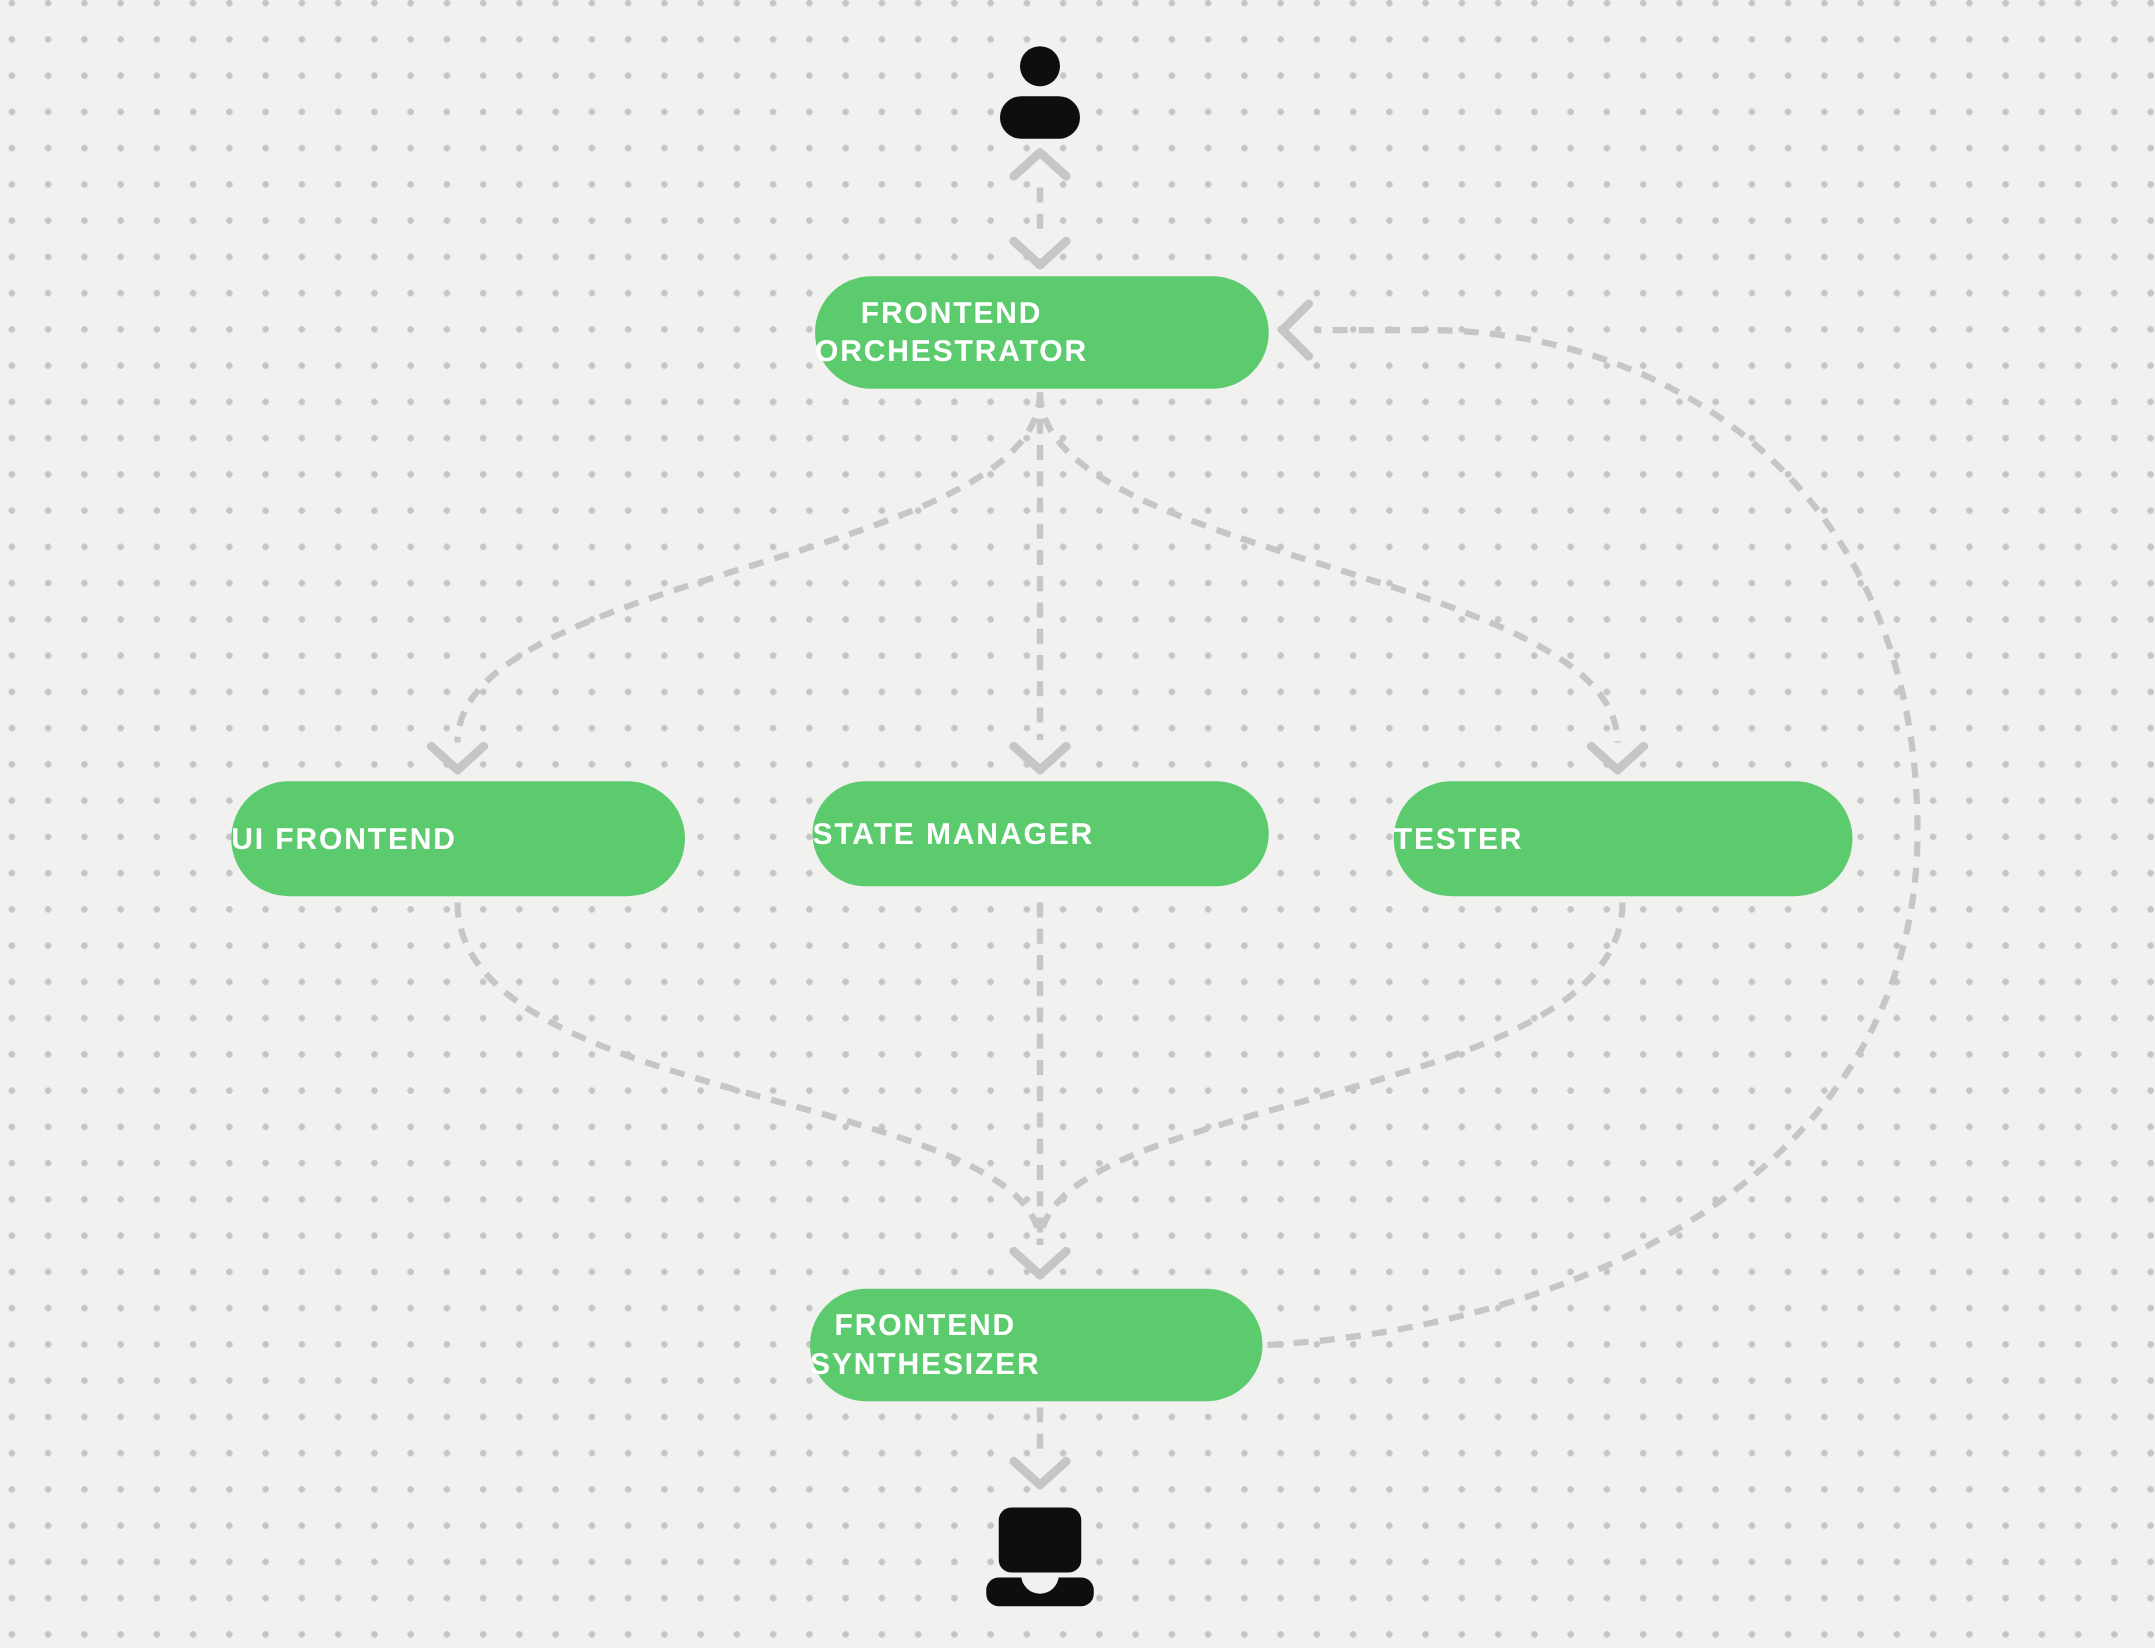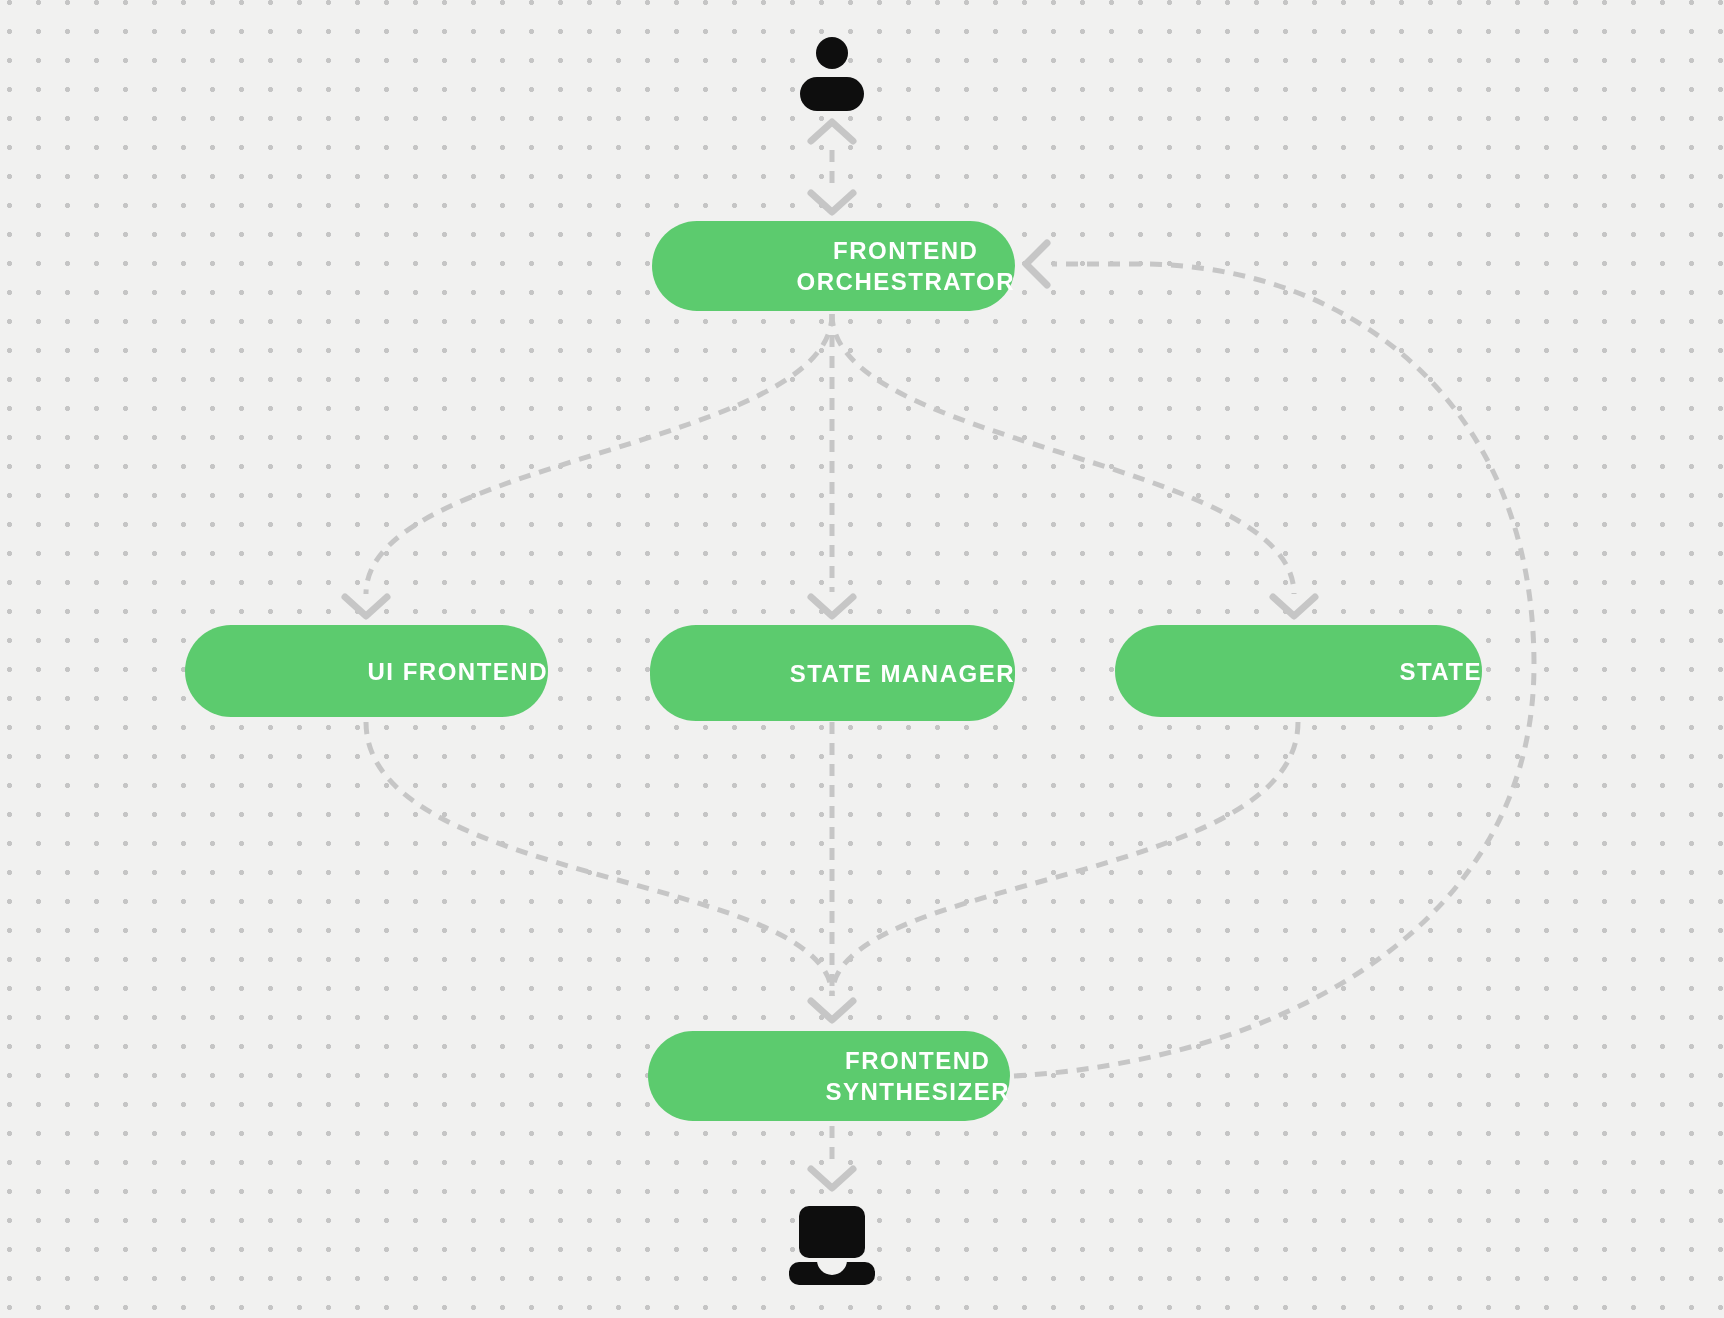--- a/index.html
+++ b/index.html
@@ -39,35 +39,35 @@
     fill:none;
     stroke:var(--connector);
     stroke-width:7;
     stroke-linecap:round;
     stroke-linejoin:round;
   }
   .icon-shape{fill:var(--icon);}
   .icon-hole{fill:var(--background);}
   .node{
     position:absolute;
-    display:flex;align-items:center;justify-content:flex-end;
+    display:flex;align-items:center;justify-content:flex-start;
     background:var(--node-fill);
     color:var(--node-text);
     border-radius:46px;
     font-size:24px;
     font-weight:bold;
     letter-spacing:1.5px;
     line-height:31px;
     text-align:center;
     white-space:pre-line;
     user-select:none;
   }
   .node-orchestrator{left:652px;top:221px;width:363px;height:90px;}
   .node-ui-builder{left:185px;top:625px;width:363px;height:92px;}
-  .node-state-manager{left:650px;top:625px;width:365px;height:96px;}
+  .node-state-manager{left:650px;top:625px;width:365px;height:84px;}
   .node-tester{left:1115px;top:625px;width:367px;height:92px;}
   .node-synthesizer{left:648px;top:1031px;width:362px;height:90px;}
 </style>
 </head>
 <body>
 
 <div class="canvas">
 
   <svg class="layer" viewBox="0 0 1724 1318">
 
@@ -135,21 +135,21 @@
 
   <div class="node node-ui-builder">
     <span>UI FRONTEND</span>
   </div>
 
   <div class="node node-state-manager">
     <span>STATE MANAGER</span>
   </div>
 
   <div class="node node-tester">
-    <span>STATE</span>
+    <span>TESTER</span>
   </div>
 
   <div class="node node-synthesizer">
     <span>FRONTEND
 SYNTHESIZER</span>
   </div>
 
 </div>
 
 </body></html>

